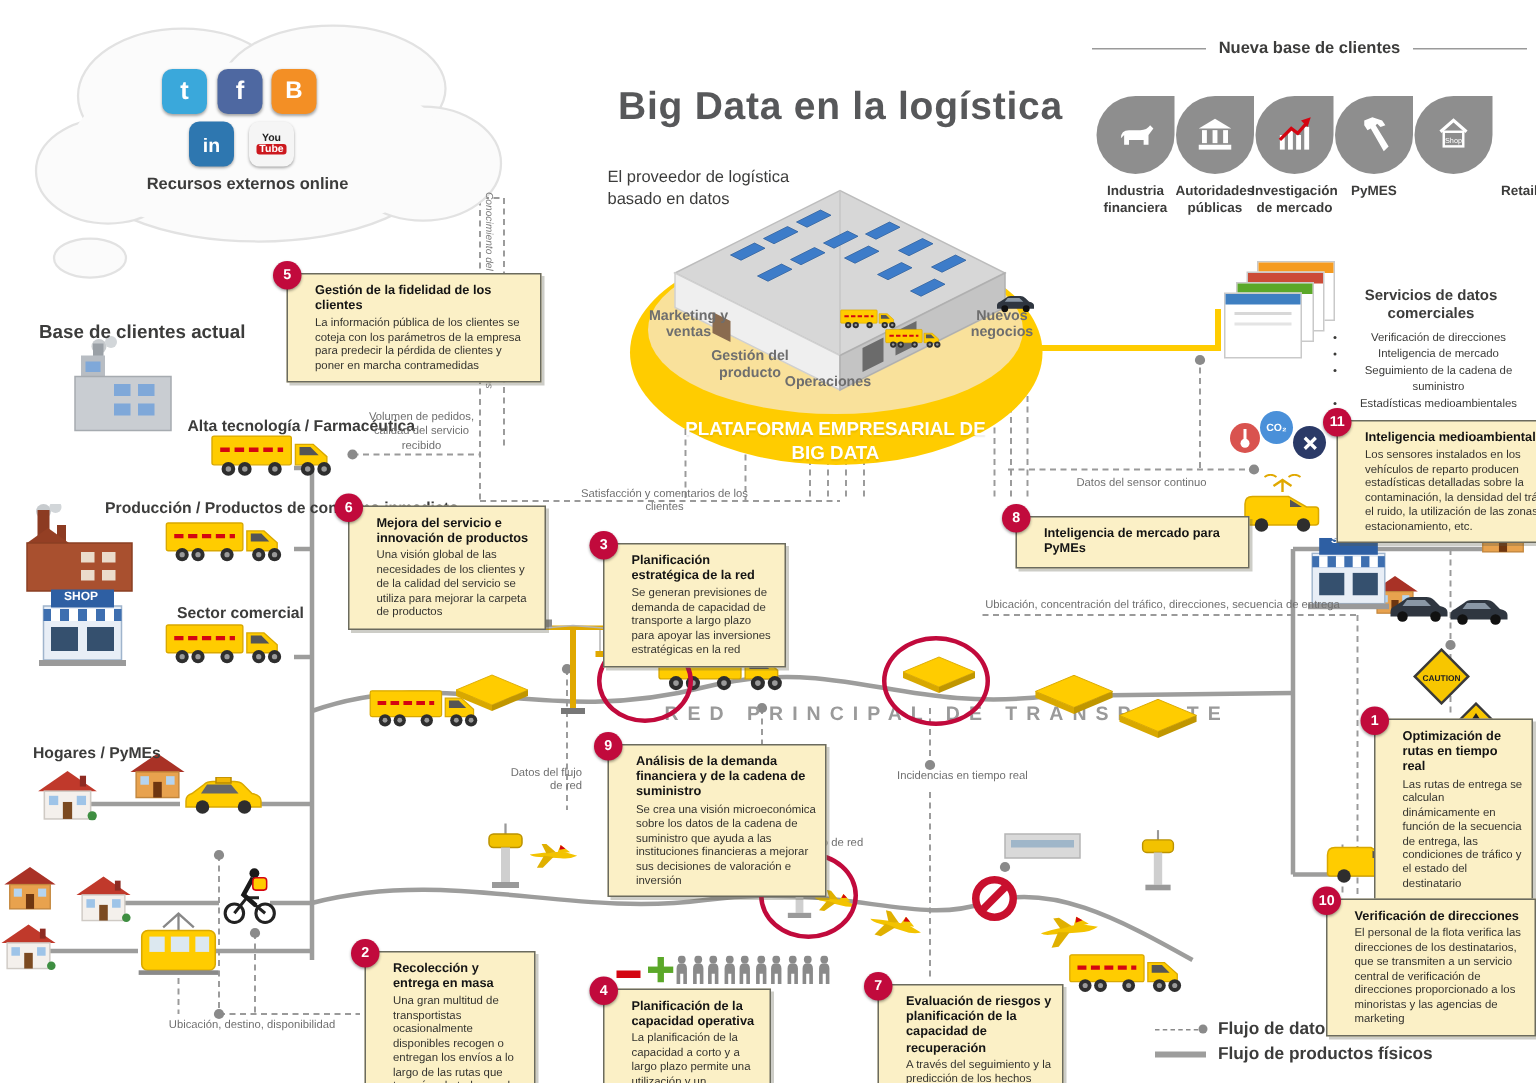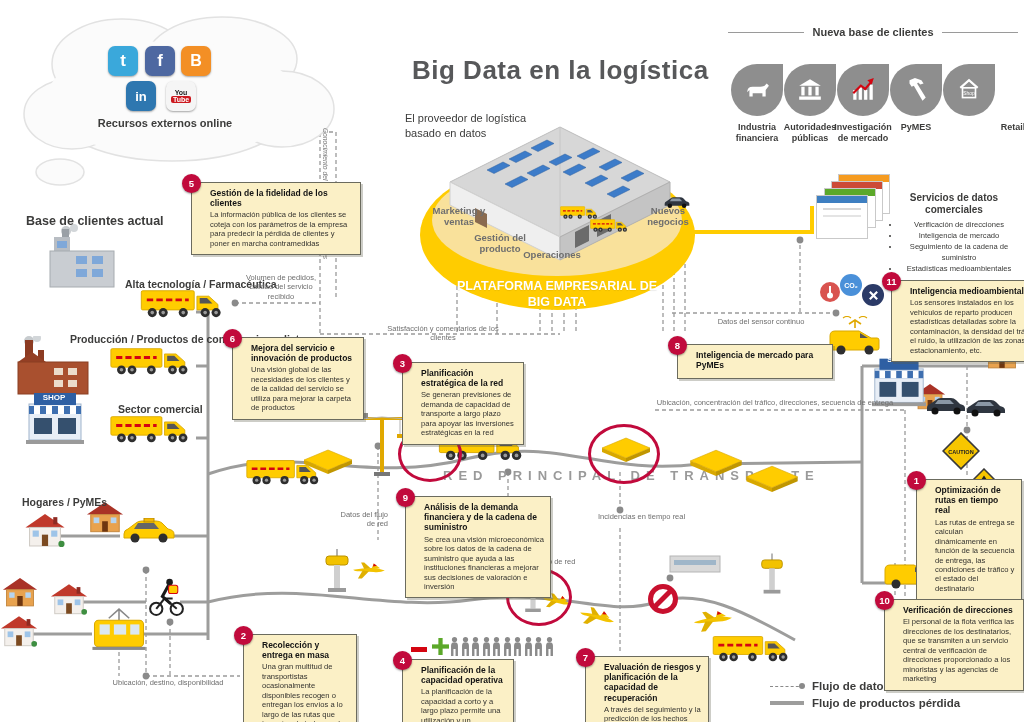--- a/index.html
+++ b/index.html
@@ -716,17 +716,17 @@
   <div class="cb">Los sensores instalados en los vehículos de reparto producen estadísticas detalladas sobre la contaminación, la densidad del tráfico, el ruido, la utilización de las zonas de estacionamiento, etc.</div>
 </div>
 
 <div class="legend">
   <div class="row">
     <div class="dash"></div>
     <div class="lab">Flujo de datos</div>
   </div>
   <div class="row">
     <div class="solid"></div>
-    <div class="lab">Flujo de productos pérdida</div>
+    <div class="lab">Flujo de productos físicos</div>
   </div>
 </div>
 
 </div>
 
 </body></html>

